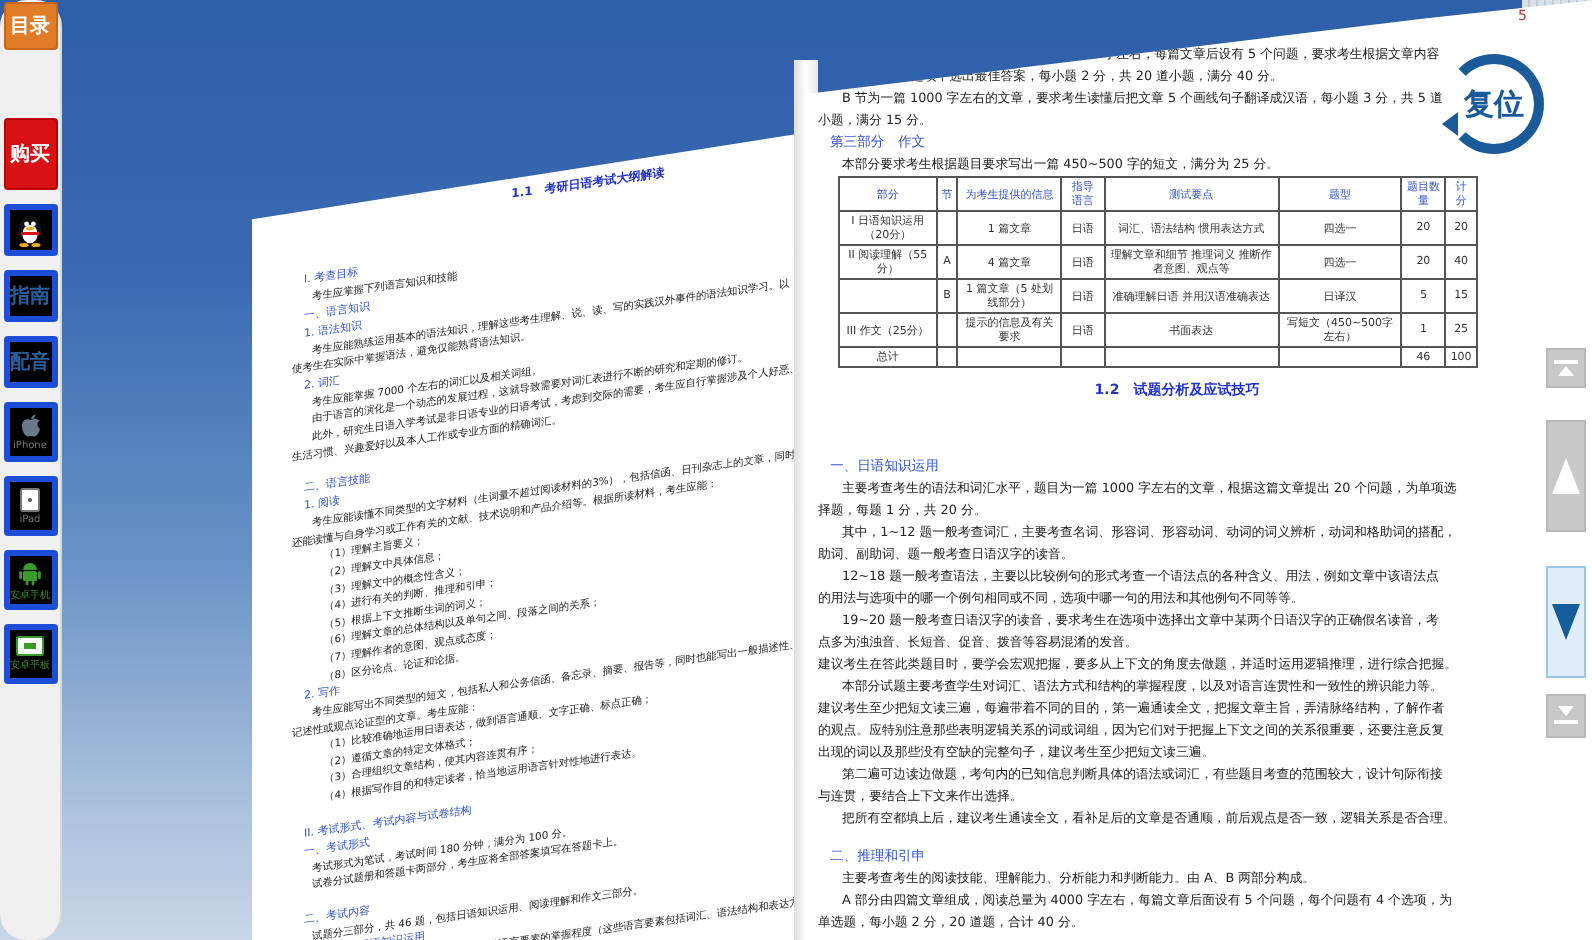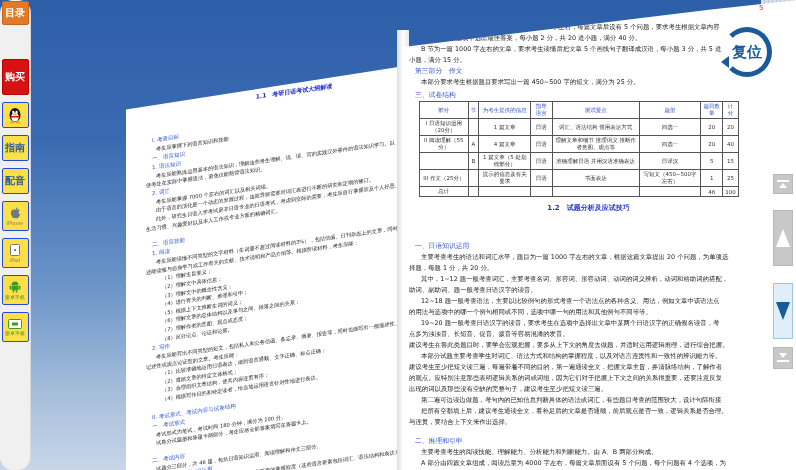--- a/index.html
+++ b/index.html
@@ -15,21 +15,21 @@
     background: #f0f0f0; border-right: 1px solid #d8d8d8;
     display: flex; flex-direction: column; align-items: center; padding-top: 1px; border-radius: 13px;
   }
   .sb-btn {
     width: 27px; margin-bottom: 7px; display: flex; flex-direction: column;
     align-items: center; justify-content: center; border-radius: 2px;
     font-size: 10px; font-weight: bold; cursor: pointer;
   }
   .sb-catalog { height: 24px; background: #e07b28; color: #fff; border: 1px solid #c86618; margin-bottom: 34px; }
   .sb-buy { height: 36px; background: #d81212; color: #fff; border: 1px solid #b00; }
-  .sb-light { background: #fde047; border: 1px solid #1d4ed8; color: #2b5d9a; height: 26px; }
+  .sb-light { background: #000000; border: 3px solid #1d4ed8; color: #2b5d9a; height: 26px; }
   .sb-light.tall { height: 30px; }
   .sb-small-label { font-size: 5px; color: #777; font-weight: normal; margin-top: 1px; }
   .sb-green-label { font-size: 5px; color: #3a8a2a; font-weight: normal; margin-top: 1px; }
 
   
   .book { position: absolute; left: 31px; top: 0; width: 765px; height: 470px; }
   .left-page {
     position: absolute; left: 95px; top: 58px; width: 330px; height: 430px;
     background: #fff;
     clip-path: polygon(0% 12%, 100% 0%, 100% 100%, 0% 100%);
@@ -212,21 +212,20 @@
       <span class="pg-num" style="left:356px;top:4px;">5</span>
       <div style="height:18px"></div>
       <div id="right-top">
           <div class="rtx ind">A 节由 4 篇阅读文章组成，阅读总量为 4000 字左右，每篇文章后设有 5 个问题，要求考生根据文章内容</div>
           <div class="rtx">从每小题的 4 个选项中选出最佳答案，每小题 2 分，共 20 道小题，满分 40 分。</div>
           <div class="rtx ind">B 节为一篇 1000 字左右的文章，要求考生读懂后把文章 5 个画线句子翻译成汉语，每小题 3 分，共 5 道</div>
           <div class="rtx">小题，满分 15 分。</div>
           <div class="rhd">第三部分　作文</div>
           <div class="rtx ind">本部分要求考生根据题目要求写出一篇 450~500 字的短文，满分为 25 分。</div>
         </div>
-      <div class="rhd" style="margin-top:2px;">三、试卷结构</div>
       <table class="exam">
         <thead>
             <tr id="exam-head">
               <th>部分</th>
               <th>节</th>
               <th>为考生提供的信息</th>
               <th>指导语言</th>
               <th>测试要点</th>
               <th>题型</th>
               <th>题目数量</th>
@@ -296,22 +295,22 @@
           <div class="rtx ind">12~18 题一般考查语法，主要以比较例句的形式考查一个语法点的各种含义、用法，例如文章中该语法点</div>
           <div class="rtx">的用法与选项中的哪一个例句相同或不同，选项中哪一句的用法和其他例句不同等等。</div>
           <div class="rtx ind">19~20 题一般考查日语汉字的读音，要求考生在选项中选择出文章中某两个日语汉字的正确假名读音，考</div>
           <div class="rtx">点多为浊浊音、长短音、促音、拨音等容易混淆的发音。</div>
           <div class="rtx">建议考生在答此类题目时，要学会宏观把握，要多从上下文的角度去做题，并适时运用逻辑推理，进行综合把握。</div>
           <div class="rtx ind">本部分试题主要考查学生对词汇、语法方式和结构的掌握程度，以及对语言连贯性和一致性的辨识能力等。</div>
           <div class="rtx">建议考生至少把短文读三遍，每遍带着不同的目的，第一遍通读全文，把握文章主旨，弄清脉络结构，了解作者</div>
           <div class="rtx">的观点。应特别注意那些表明逻辑关系的词或词组，因为它们对于把握上下文之间的关系很重要，还要注意反复</div>
           <div class="rtx">出现的词以及那些没有空缺的完整句子，建议考生至少把短文读三遍。</div>
           <div class="rtx ind">第二遍可边读边做题，考句内的已知信息判断具体的语法或词汇，有些题目考查的范围较大，设计句际衔接</div>
+          <div class="rtx">与连贯，要结合上下文来作出选择。</div>
           <div class="rtx ind">把所有空都填上后，建议考生通读全文，看补足后的文章是否通顺，前后观点是否一致，逻辑关系是否合理。</div>
-          <div class="rtx">与连贯，要结合上下文来作出选择。</div>
           <div class="gap"></div>
           <div class="rhd">二、推理和引申</div>
           <div class="rtx ind">主要考查考生的阅读技能、理解能力、分析能力和判断能力。由 A、B 两部分构成。</div>
           <div class="rtx ind">A 部分由四篇文章组成，阅读总量为 4000 字左右，每篇文章后面设有 5 个问题，每个问题有 4 个选项，为</div>
           <div class="rtx">单选题，每小题 2 分，20 道题，合计 40 分。</div>
         </div>
     </div>
   </div>
 </div>
 

